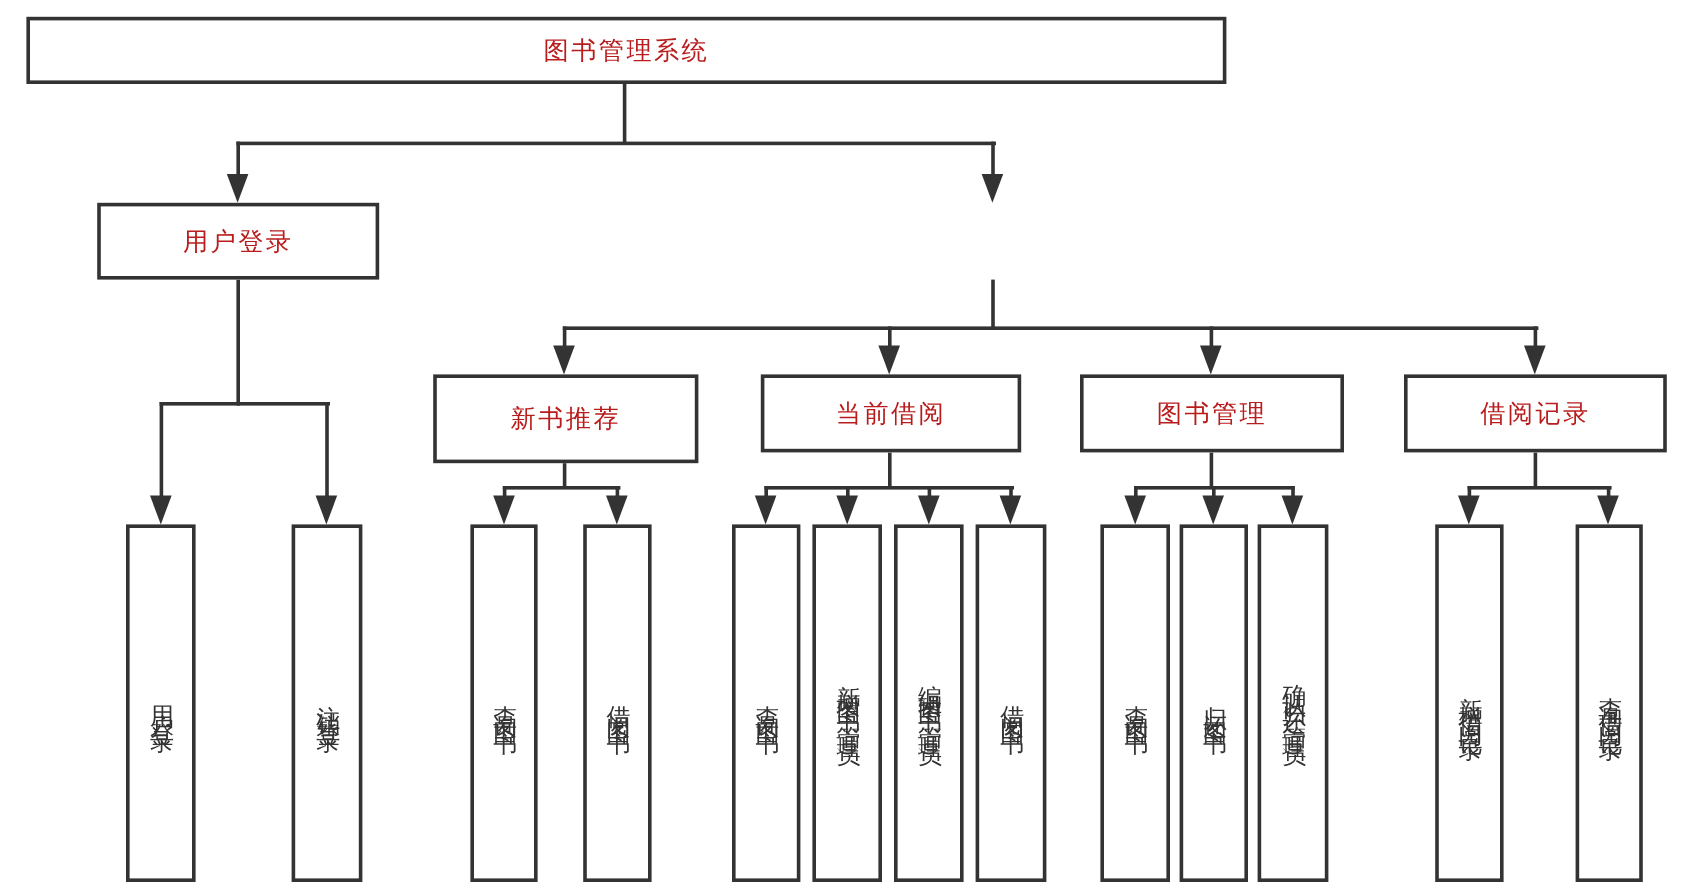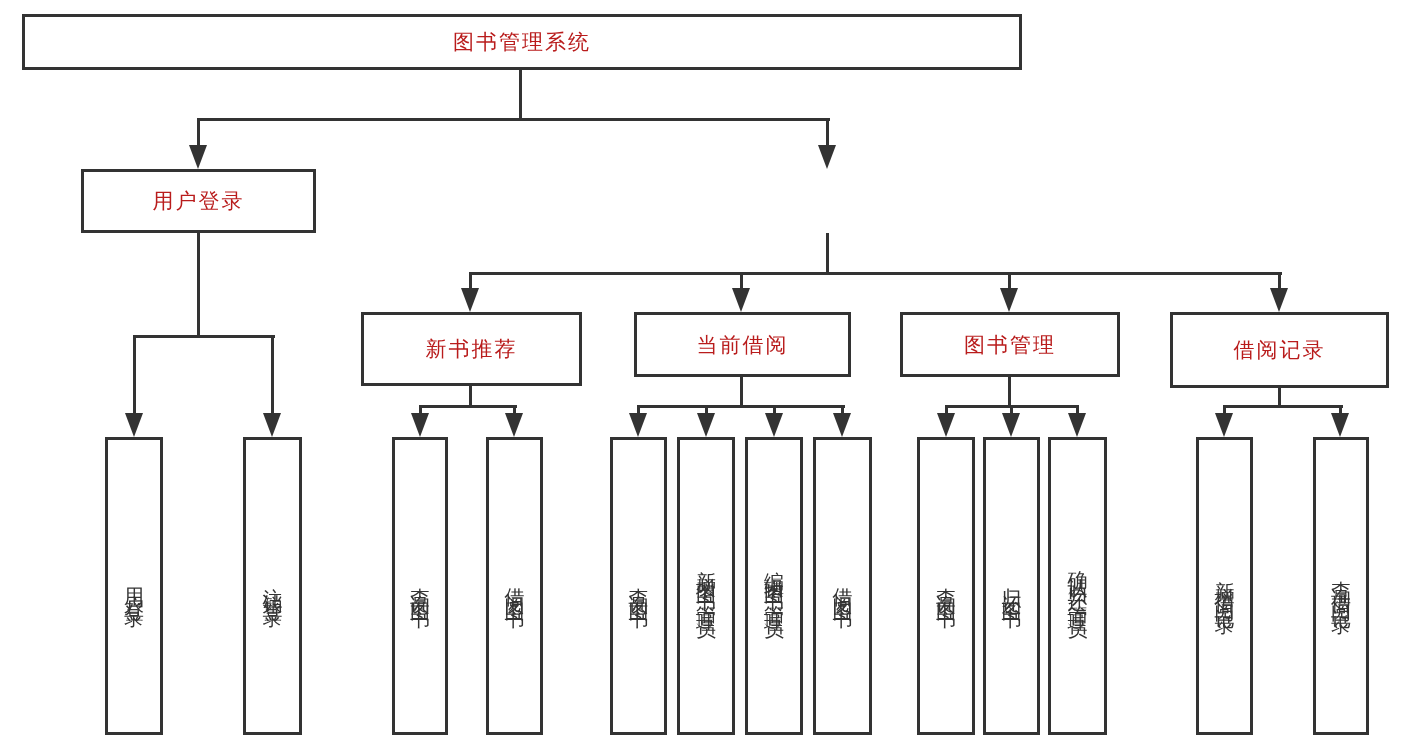--- a/index.html
+++ b/index.html
@@ -104,21 +104,21 @@
 
   <div class="node" style="left:361px;top:312px;width:221px;height:74px;">
     <span class="h-label">新书推荐</span>
   </div>
   <div class="node" style="left:634px;top:312px;width:217px;height:65px;">
     <span class="h-label">当前借阅</span>
   </div>
   <div class="node" style="left:900px;top:312px;width:220px;height:65px;">
     <span class="h-label">图书管理</span>
   </div>
-  <div class="node" style="left:1170px;top:312px;width:219px;height:76px;">
+  <div class="node" style="left:1170px;top:312px;width:219px;height:65px;">
     <span class="h-label">借阅记录</span>
   </div>
 
   <div class="node" style="left:105px;top:437px;width:58px;height:298px;">
     <span class="v-label">用户登录</span>
   </div>
   <div class="node" style="left:243px;top:437px;width:59px;height:298px;">
     <span class="v-label">注销登录</span>
   </div>
 

